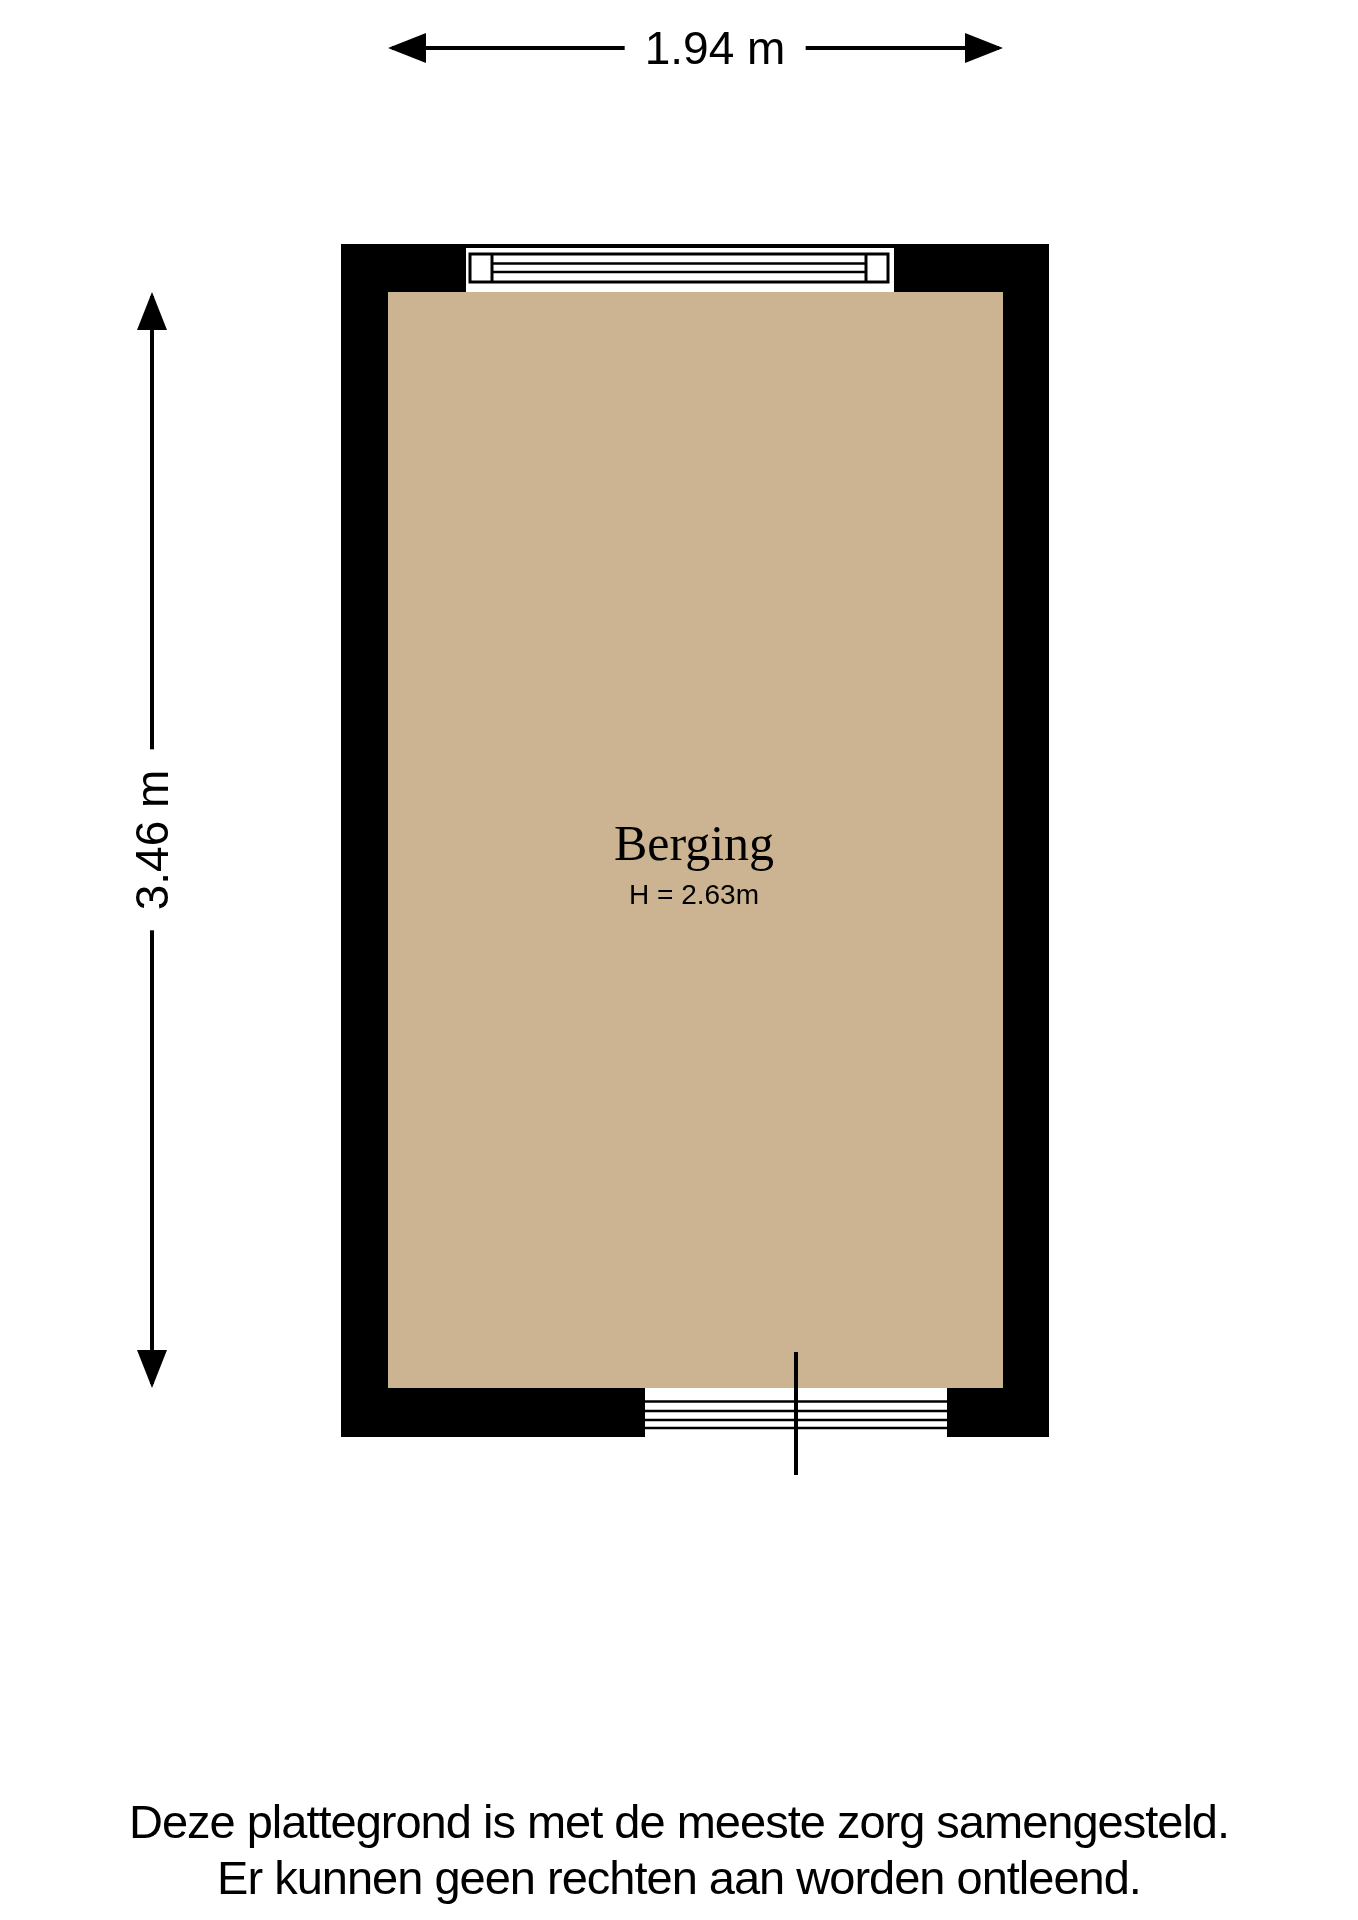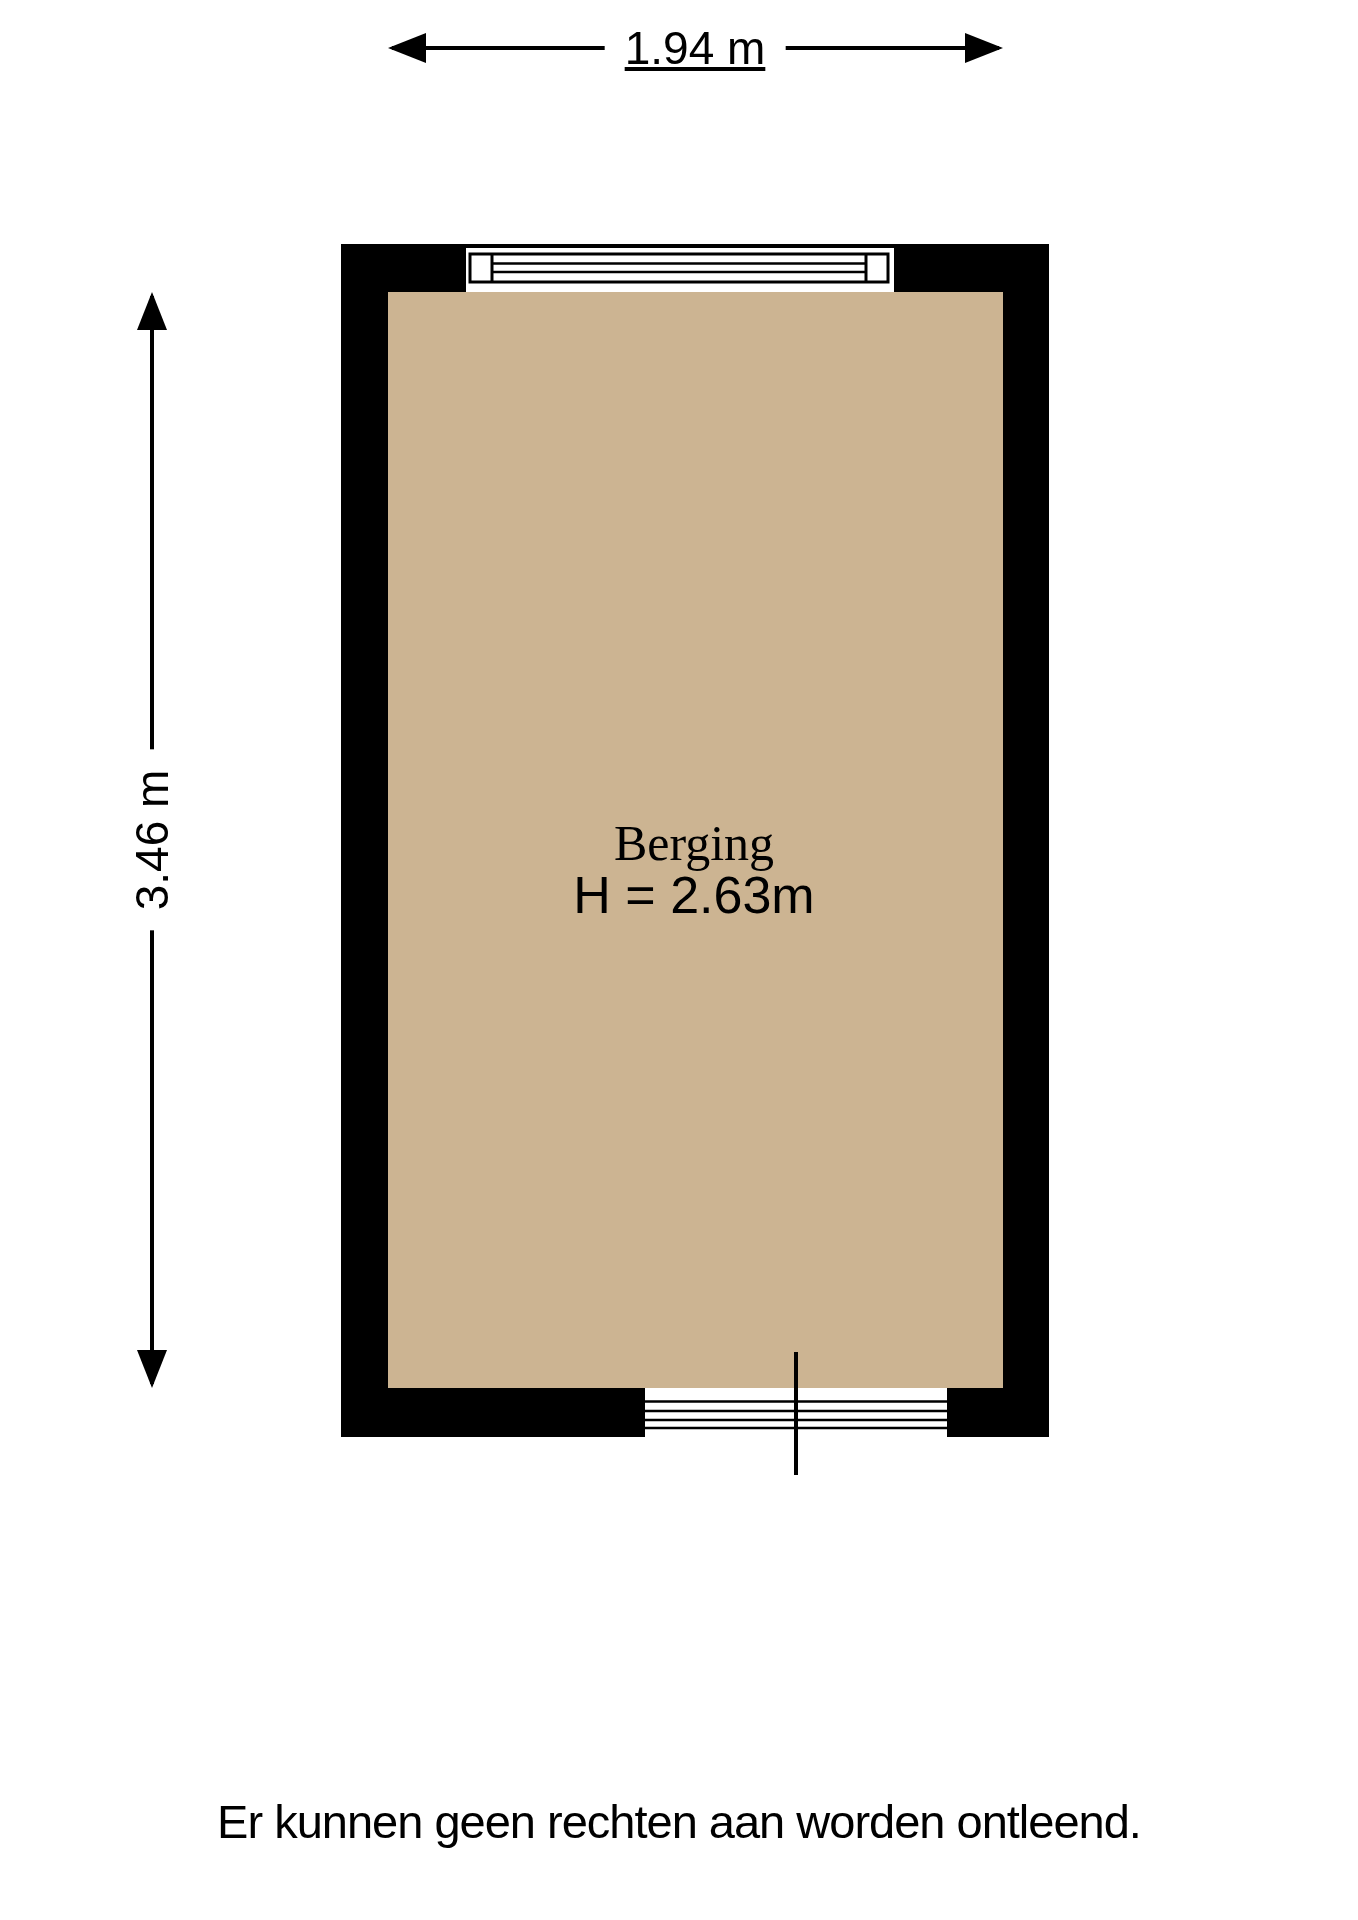--- a/index.html
+++ b/index.html
@@ -36,21 +36,21 @@
     transform: translate(-50%, -50%);
   }
   .dim-label.vertical {
     transform: translate(-50%, -50%) rotate(-90deg);
   }
   .room-name {
     font-size: 50px;
     transform: translate(-50%, -50%);
   }
   .room-height {
-    font-size: 52px;
+    font-size: 28px;
     transform: translate(-50%, -50%);
   }
   .footer {
     position: absolute;
     left: 0;
     right: 0;
     top: 1794px;
     text-align: center;
     font-size: 47px;
     line-height: 56px;
@@ -100,25 +100,26 @@
       <polygon points="1003,48 965,33 965,63" fill="#000000"></polygon>
     </g>
 
     <g>
       <line x1="152" y1="296" x2="152" y2="1384" stroke="#000000" stroke-width="4"></line>
       <polygon points="152,292 137,330 167,330" fill="#000000"></polygon>
       <polygon points="152,1388 137,1350 167,1350" fill="#000000"></polygon>
     </g>
   </svg>
 
-  <div class="label dim-label" style="left:695px; top:48px;text-decoration:underline;">1.94 m</div>
+  <div class="label dim-label" style="left:715px; top:48px;">1.94 m</div>
 
   <div class="label dim-label vertical" style="left:152px; top:840px;">3.46 m</div>
 
   <div class="label room-name" style="left:694px; top:843px;font-family:Liberation Serif, serif;">Berging</div>
 
   <div class="label room-height" style="left:694px; top:895px;">H = 2.63m</div>
 
   <div class="footer">
+    <div>Deze plattegrond is met de meeste zorg samengesteld.</div>
     <div>Er kunnen geen rechten aan worden ontleend.</div>
   </div>
 
 </div>
 
 </body></html>

